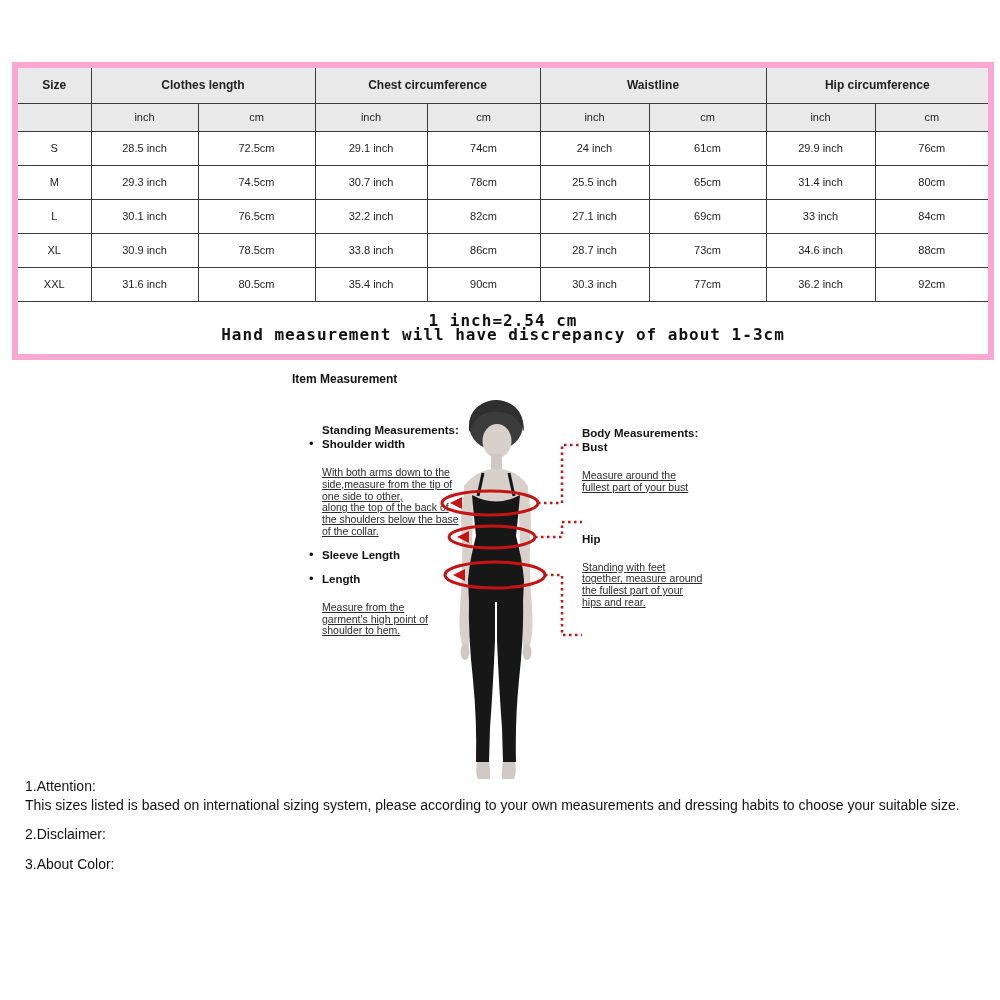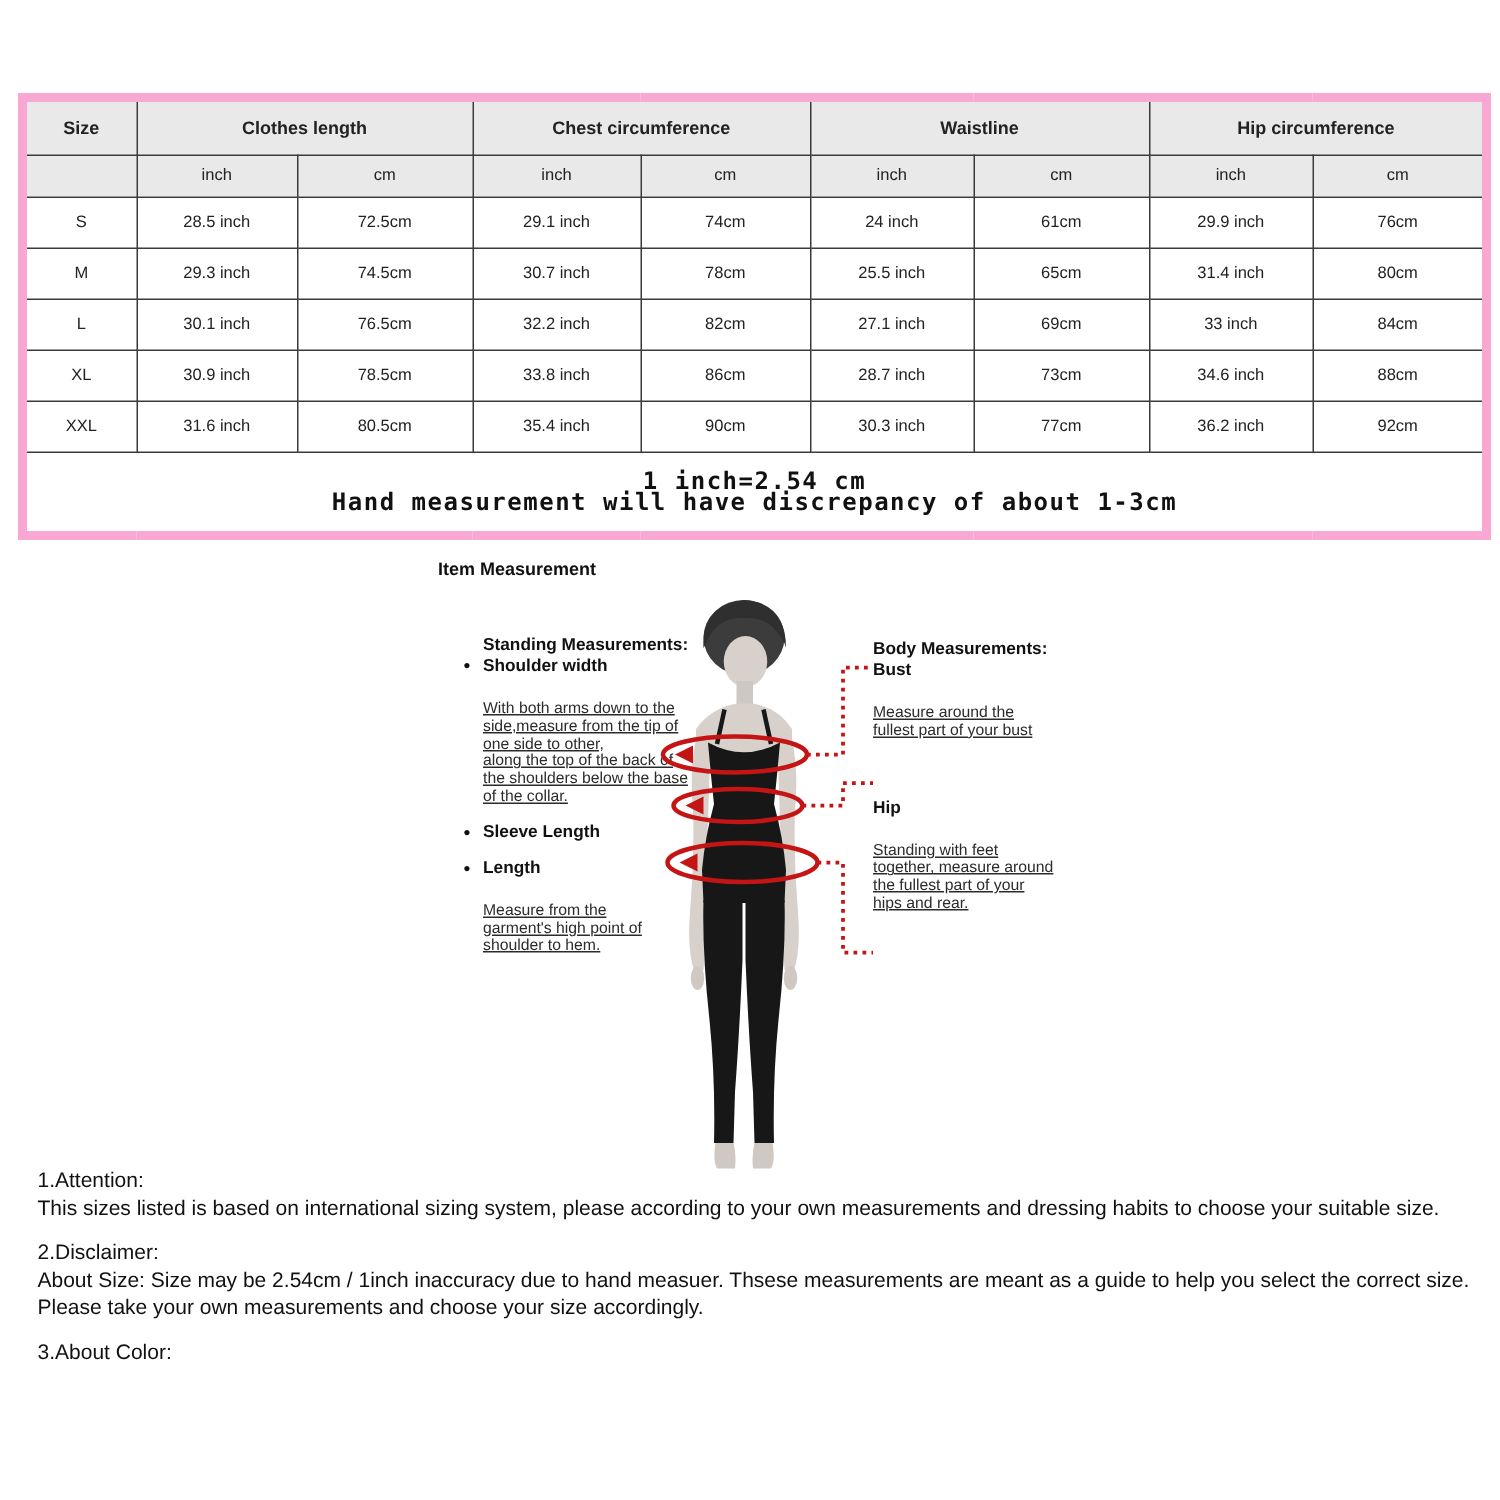--- a/index.html
+++ b/index.html
@@ -242,19 +242,17 @@
     </div>
 </div>
 
 <div class="notes" id="notes">
     <div class="note-block">
       <div class="note-heading">1.Attention:</div>
       <div class="note-body">This sizes listed is based on international sizing system, please according to your own measurements and dressing habits to choose your suitable size.</div>
     </div>
     <div class="note-block">
       <div class="note-heading">2.Disclaimer:</div>
-      <div class="note-body">About Size: Size may be 2.54cm / 1inch inaccuracy due to hand measuer. Thsese measurements are meant as a guide to help you select the correct size.
-Please take your own measurements and choose your size accordingly.</div>
     </div>
     <div class="note-block">
       <div class="note-heading">3.About Color:</div>
     </div>
   </div>
 
 </body></html>

